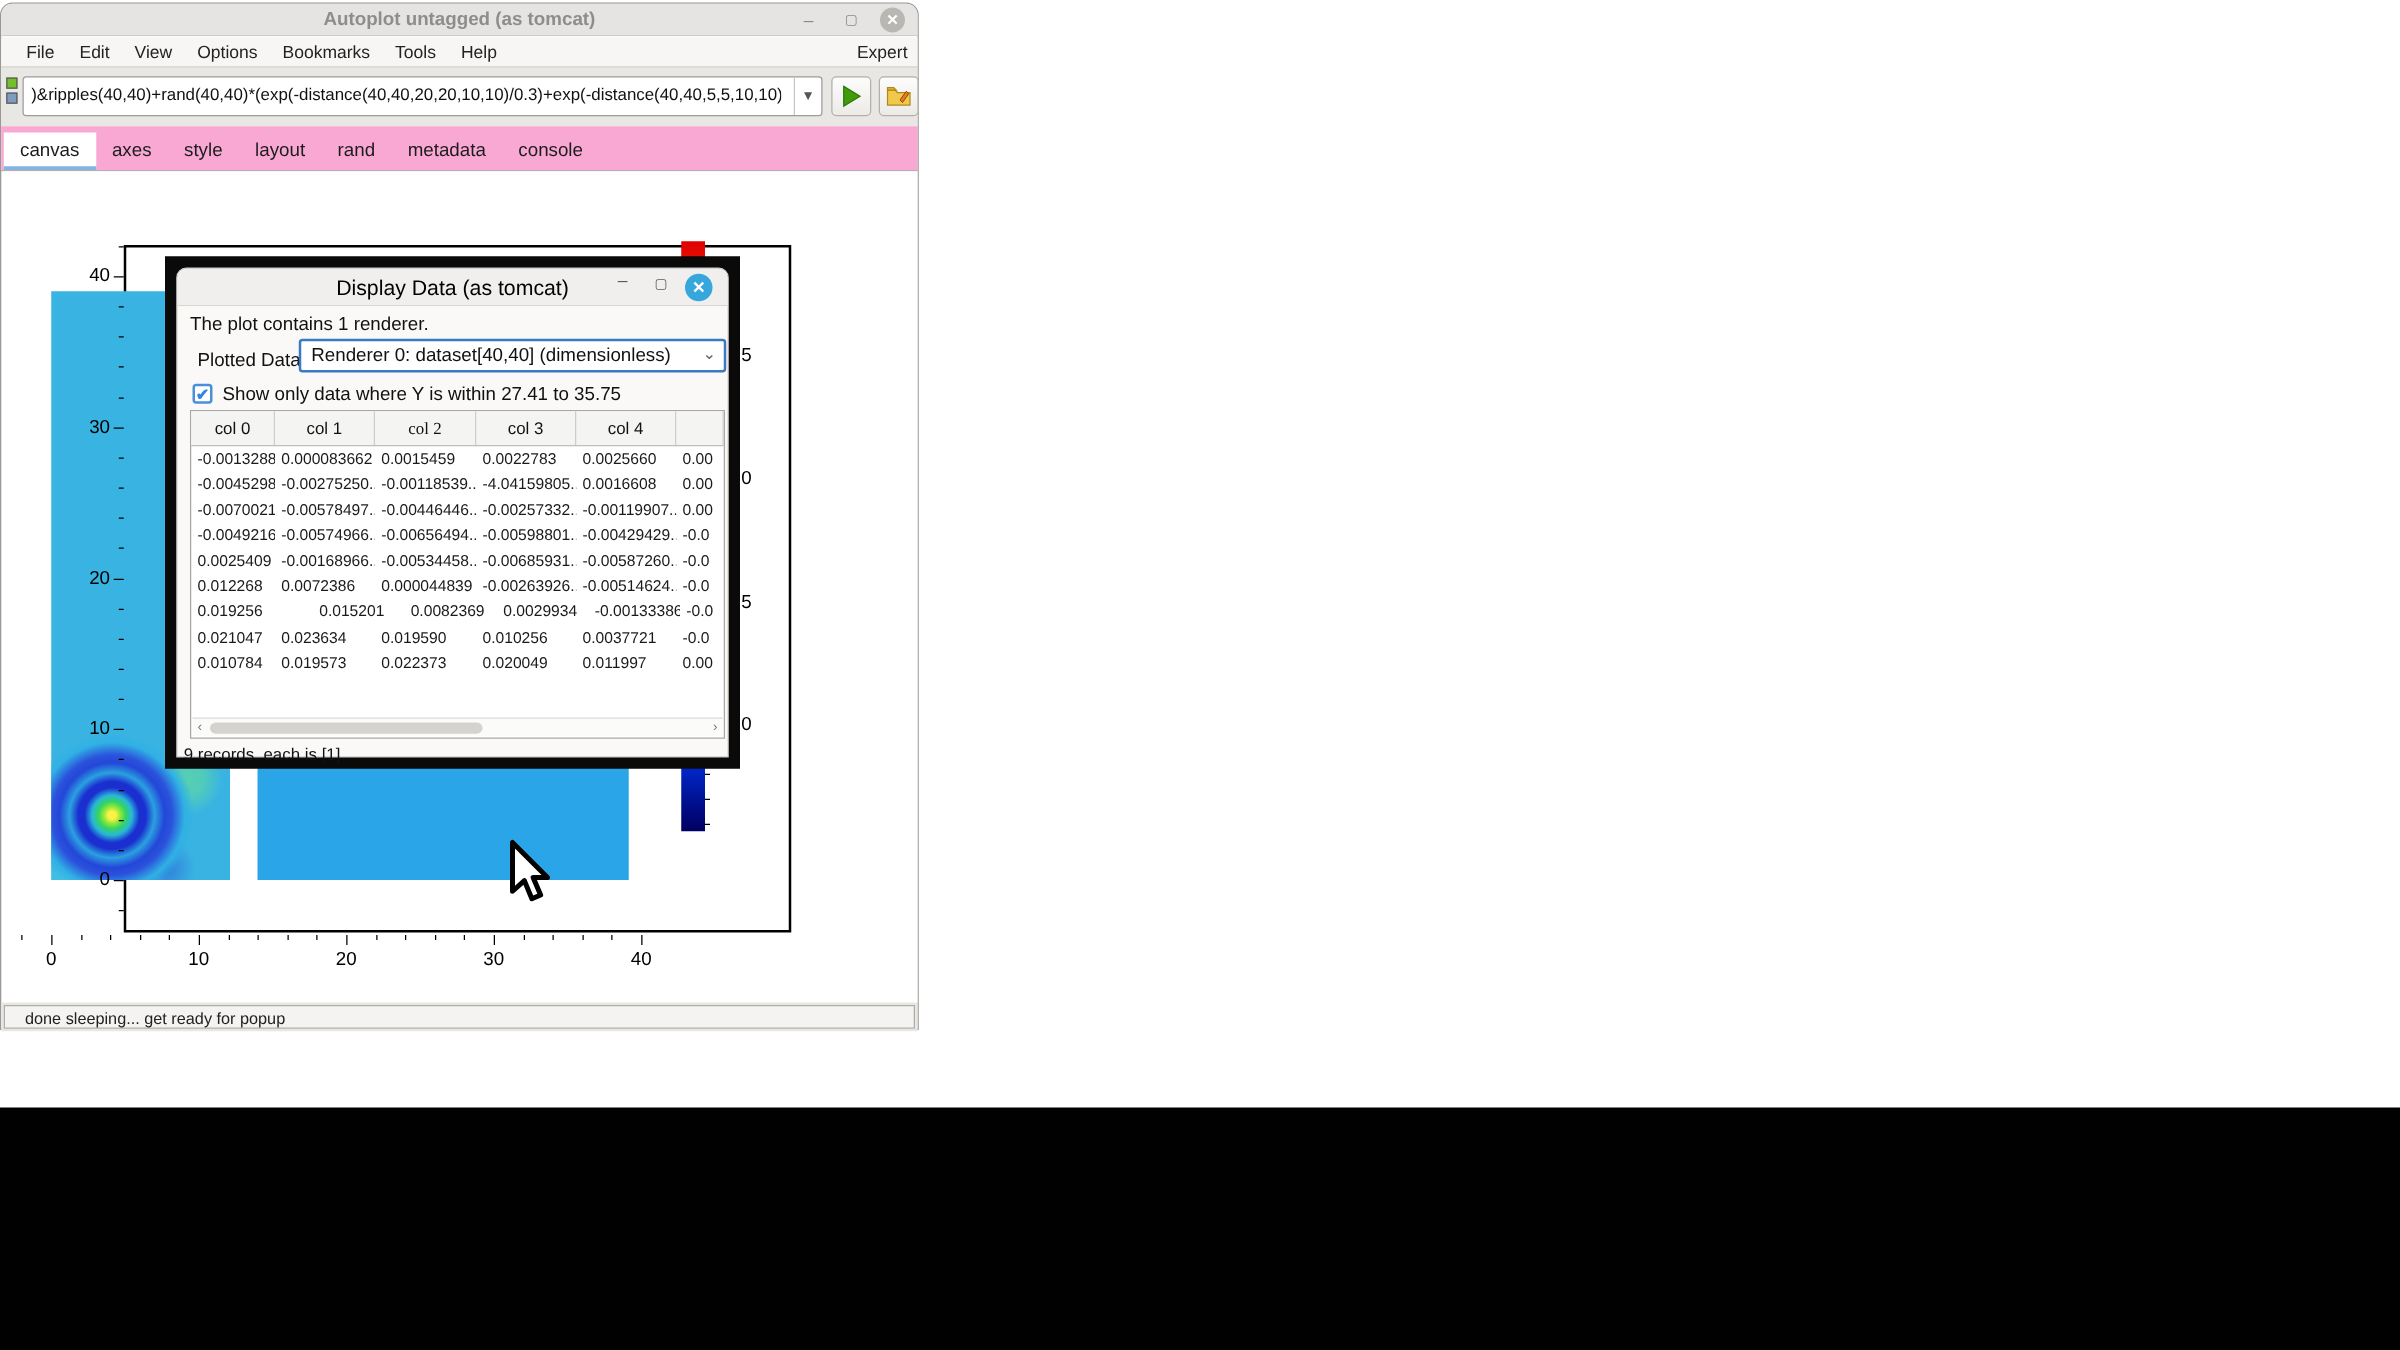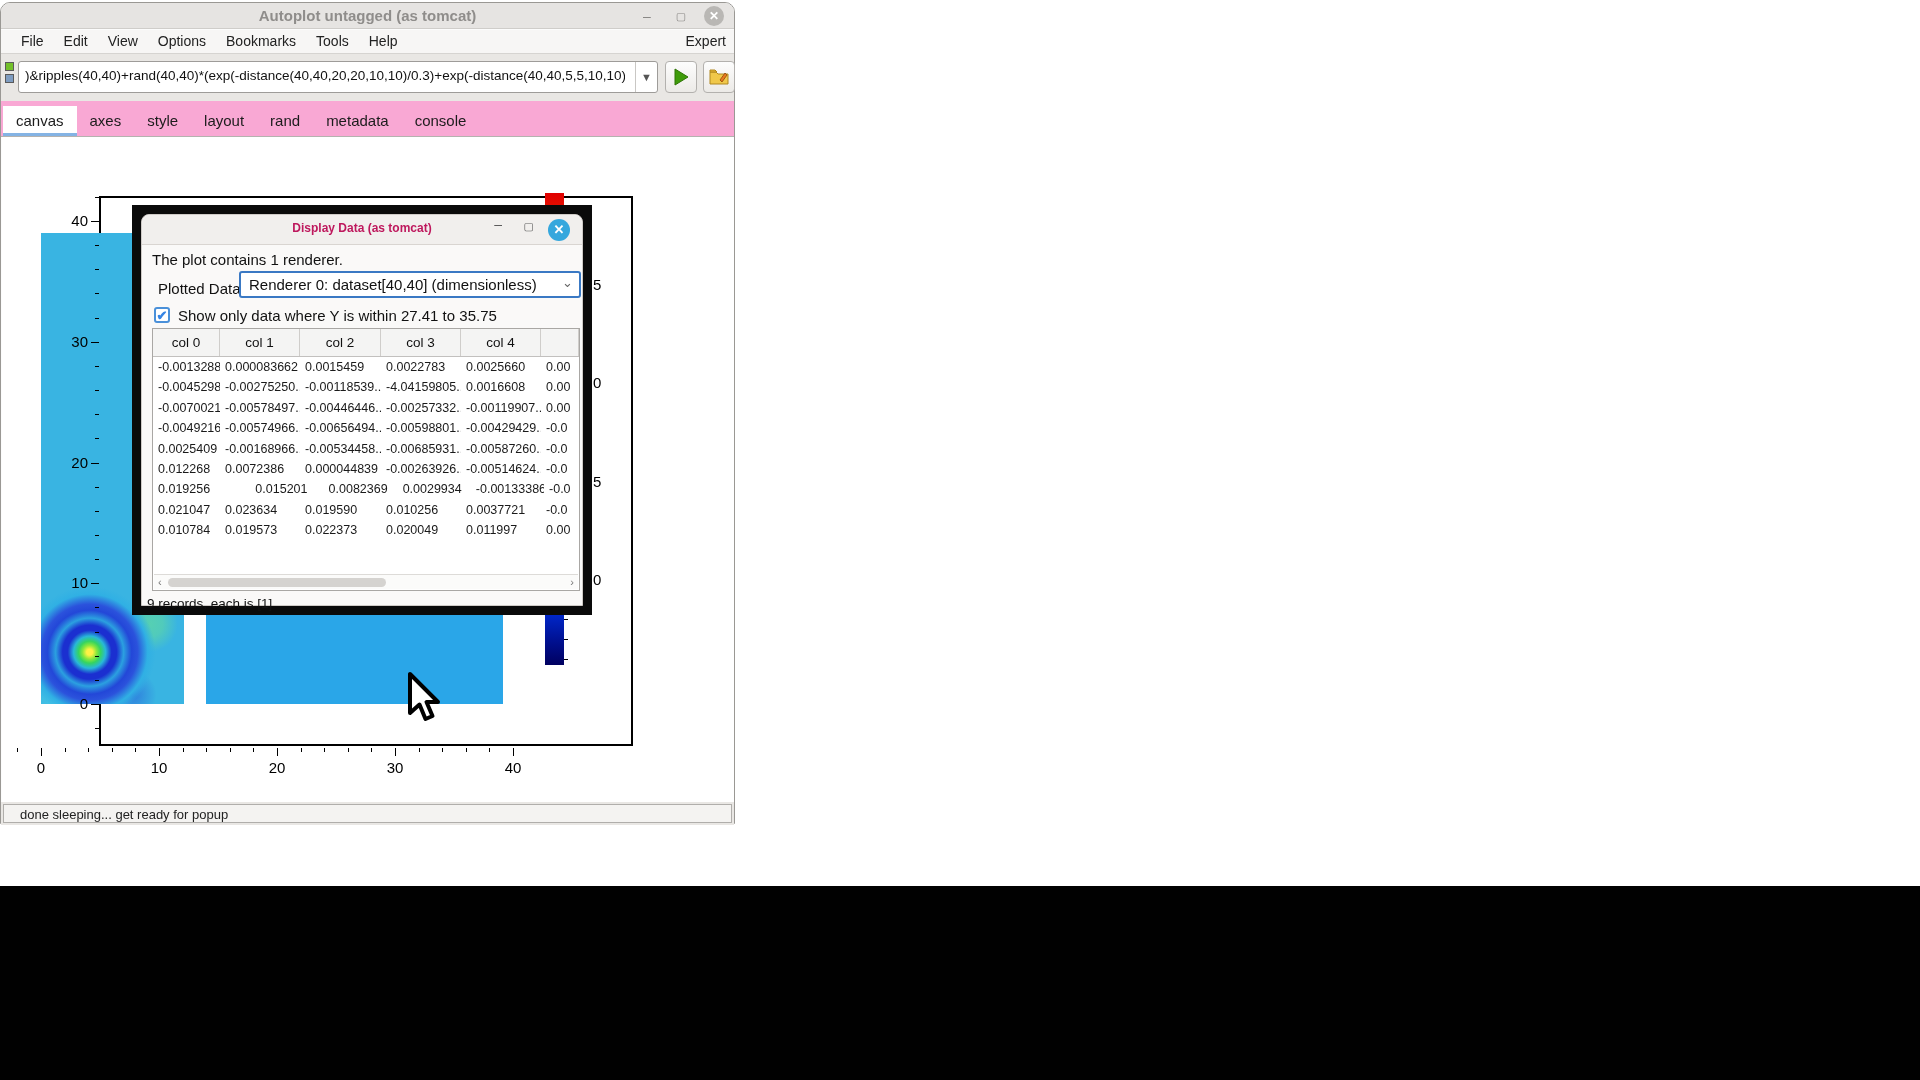--- a/index.html
+++ b/index.html
@@ -69,22 +69,22 @@
   .colorbar { position:absolute; left:543px; top:56px; width:19px; height:472px;
      background:linear-gradient(180deg,#e00000 0%,#f03000 10%,#ff6a00 21%,#ffb400 30%,#fff000 37%,#a0e800 43%,#30d800 49%,#00cc30 56%,#00e8b8 63%,#00f0f0 67%,#38c0f8 73%,#0070f0 80%,#0030e0 87%,#001090 95%,#000060 100%); }
 
   
   .dialog-frame { position:absolute; left:130px; top:68px; width:460px; height:410px; background:#0a0a0a;
                   padding:9px; }
   .dialog { position:relative; width:100%; height:100%; background:#faf9f8; border-radius:8px 8px 0 0;
             border:1px solid #cfcbc7; }
   .dlg-titlebar { position:absolute; left:0; top:0; width:100%; height:30px; background:#f1efed;
                   border-radius:8px 8px 0 0; border-bottom:1px solid #d9d5d1; }
-  .dlg-title { position:absolute; left:0; right:0; top:6px; text-align:center; font-size:12px;
-               font-weight:bold; color:#be185d; }
+  .dlg-title { position:absolute; left:0; right:0; top:6px; text-align:center; font-size:17px;
+               font-weight:normal; color:#000000; }
   .dlg-btn { position:absolute; top:5px; color:#5c5c5c; font-size:14px; }
   .dlg-min { right:80px; top:1px; }
   .dlg-max { right:48px; font-size:11px; }
   .dlg-close { right:12px; top:4px; width:22px; height:22px; background:#35a7dd; border-radius:50%;
                color:#fff; text-align:center; line-height:22px; font-size:13px; font-weight:bold; }
   .dlg-text1 { position:absolute; left:10px; top:36px; font-size:15px; color:#111; }
   .dlg-plotted-label { position:absolute; left:16px; top:65px; font-size:15px; color:#111; }
   .dlg-combo { position:absolute; left:97px; top:56px; width:342px; height:27px; background:#fff;
                border:2px solid #3a79c4; border-radius:3px; }
   .dlg-combo .val { position:absolute; left:8px; top:3px; font-size:15px; color:#111; white-space:nowrap; }
@@ -283,21 +283,21 @@
             <div class="val">Renderer 0: dataset[40,40] (dimensionless)</div>
             <div class="arrow">⌄</div>
           </div>
           <div class="dlg-check">✔</div>
           <div class="dlg-check-label">Show only data where Y is within 27.41 to 35.75</div>
 
           <div class="dtable">
             <div class="dtable-header" id="table-header">
                 <div class="hcell" style="width: 67px;">col 0</div>
                 <div class="hcell" style="width: 80px;">col 1</div>
-                <div class="hcell" style="width: 81px;">col 2</div>
+                <div class="hcell" style="width: 81px; font-family: Liberation Serif, serif;">col 2</div>
                 <div class="hcell" style="width: 80px;">col 3</div>
                 <div class="hcell" style="width: 80px;">col 4</div>
                 <div class="hcell" style="width: 38px;"></div>
               </div>
             <div id="table-body">
                 <div class="drow">
                   <div class="dcell" style="width: 67px;">-0.00132880...</div>
                   <div class="dcell" style="width: 80px;">0.000083662</div>
                   <div class="dcell" style="width: 81px;">0.0015459</div>
                   <div class="dcell" style="width: 80px;">0.0022783</div>

